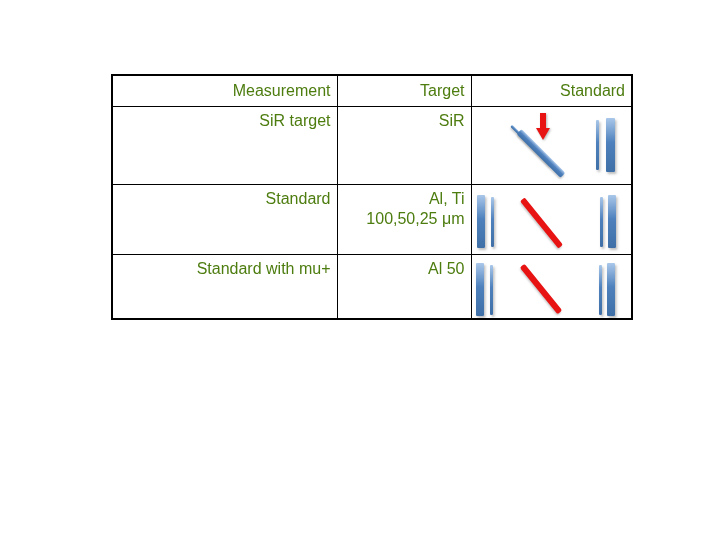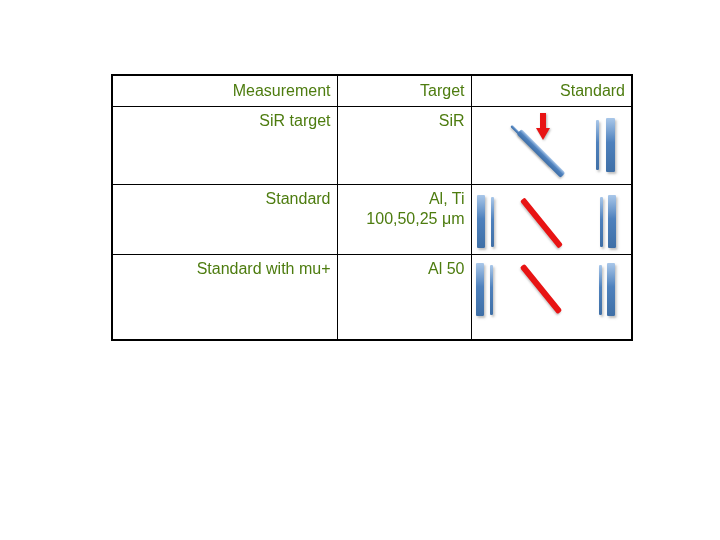--- a/index.html
+++ b/index.html
@@ -74,21 +74,21 @@
           <td class="geo">
             <div class="geo-wrap">
               <div class="shape vbar" style="left: 5px; top: 10px; width: 8px; height: 53px; background: linear-gradient(rgb(169, 199, 233), rgb(78, 129, 189) 45%, rgb(63, 111, 166));"></div>
               <div class="shape vbar" style="left: 19px; top: 12px; width: 3px; height: 50px; background: linear-gradient(rgb(169, 199, 233), rgb(78, 129, 189) 45%, rgb(63, 111, 166));"></div>
               <div class="shape dbar" style="left: 39.5px; top: 35px; width: 61px; height: 6px; background: rgb(232, 20, 20); transform: rotate(51deg); box-shadow: rgba(120, 120, 120, 0.4) 1px 1.5px 2px;"></div>
               <div class="shape vbar" style="left: 128px; top: 12px; width: 3px; height: 50px; background: linear-gradient(rgb(169, 199, 233), rgb(78, 129, 189) 45%, rgb(63, 111, 166));"></div>
               <div class="shape vbar" style="left: 136px; top: 10px; width: 8px; height: 53px; background: linear-gradient(rgb(169, 199, 233), rgb(78, 129, 189) 45%, rgb(63, 111, 166));"></div>
             </div>
           </td>
         </tr>
-        <tr style="height: 85px;">
+        <tr style="height: 64px;">
           <td class="txt">Standard with mu+</td>
           <td class="txt">
             <div>Al 50</div>
           </td>
           <td class="geo">
             <div class="geo-wrap">
               <div class="shape vbar" style="left: 4px; top: 8px; width: 8px; height: 53px; background: linear-gradient(rgb(169, 199, 233), rgb(78, 129, 189) 45%, rgb(63, 111, 166));"></div>
               <div class="shape vbar" style="left: 18px; top: 10px; width: 3px; height: 50px; background: linear-gradient(rgb(169, 199, 233), rgb(78, 129, 189) 45%, rgb(63, 111, 166));"></div>
               <div class="shape dbar" style="left: 39px; top: 31px; width: 60px; height: 6px; background: rgb(232, 20, 20); transform: rotate(51deg); box-shadow: rgba(120, 120, 120, 0.4) 1px 1.5px 2px;"></div>
               <div class="shape vbar" style="left: 127px; top: 10px; width: 3px; height: 50px; background: linear-gradient(rgb(169, 199, 233), rgb(78, 129, 189) 45%, rgb(63, 111, 166));"></div>

